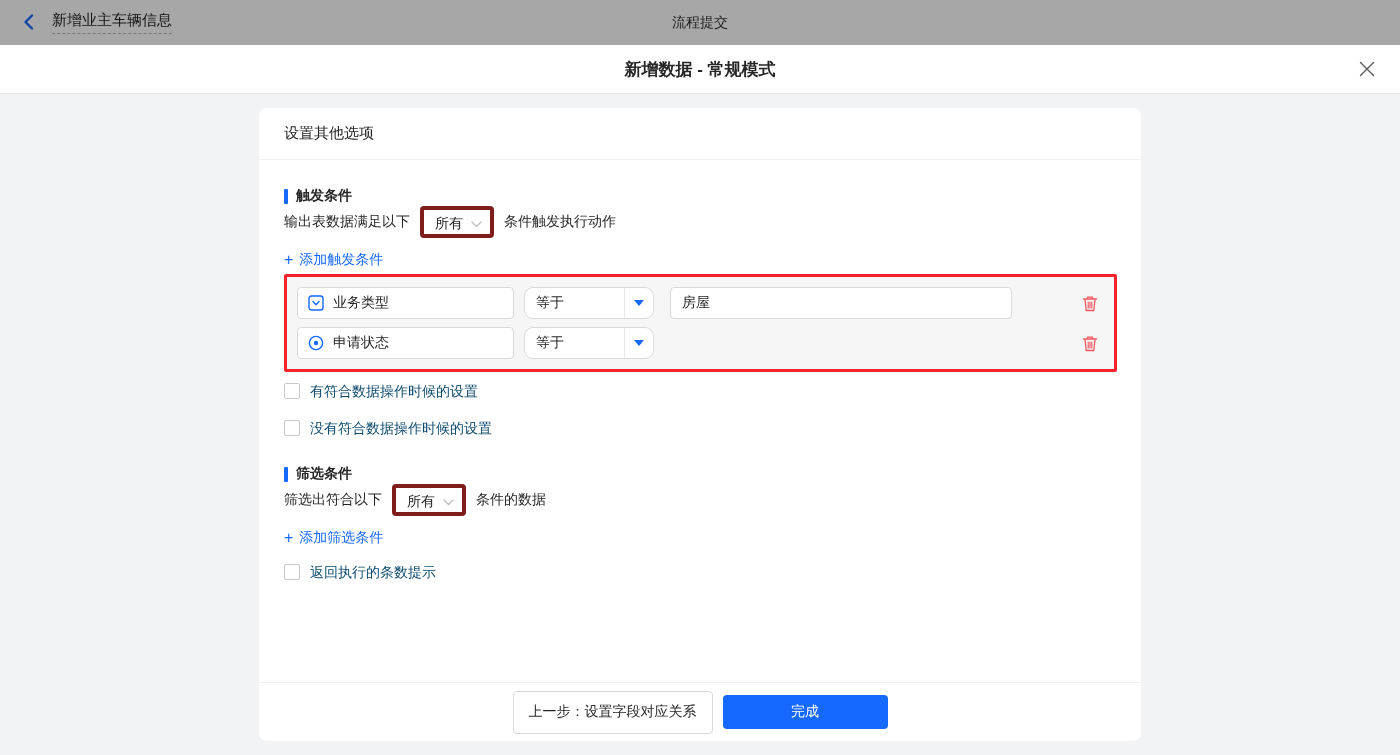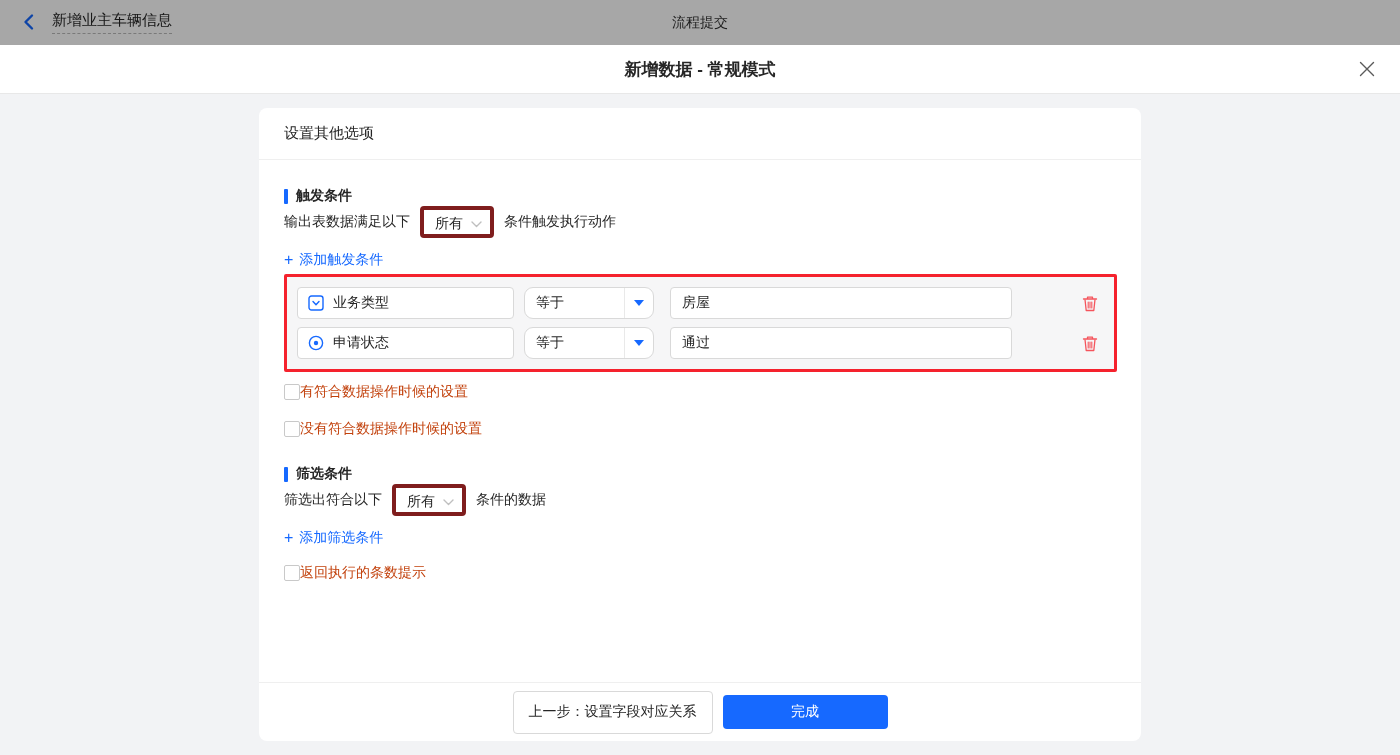--- a/index.html
+++ b/index.html
@@ -69,21 +69,21 @@
   .field-box { width:217px; padding:0 10px; gap:9px; }
   .op-box { width:130px; margin-left:10px; padding:0;border-radius:9px; }
   .op-text { flex:1; padding-left:11px; }
   .op-caret { width:29px; height:100%; border-left:1px solid #e9e9e9;
     display:flex; align-items:center; justify-content:center; }
   .caret-down { width:0; height:0; border-left:5px solid transparent;
     border-right:5px solid transparent; border-top:6px solid #1669ff; }
   .value-box { width:342px; margin-left:16px; padding:0 11px; }
   .trash { margin-left:auto; margin-right:6px; display:flex; cursor:pointer; }
 
-  .check-row { display:flex; align-items:center; color:#c2410c; cursor:pointer; }
+  .check-row { display:flex; align-items:flex-start; gap:10px; color:#0c4a6e; cursor:pointer; }
   .checkbox { width:16px; height:16px; background:#fff; border:1px solid #c9c9c9;
     border-radius:2px; flex:none; }
   .trigger-checks { margin-top:11px; display:flex; flex-direction:column; gap:19px; }
 
   .filter-section { margin-top:27px; }
   .filter-check { margin-top:17px; }
 
   .btn-prev { width:200px; height:43px; background:#fff; border:1px solid #d9d9d9;
     border-radius:4px; font-size:14px; color:#262626; cursor:pointer;
     font-family:inherit; }
@@ -192,23 +192,20 @@
                     <circle cx="8" cy="8" r="2.2" fill="#1669ff"></circle>
                   </svg>
       </span>
       <span>申请状态</span>
     </span>
     <span class="box op-box">
       <span class="op-text">等于</span>
       <span class="op-caret">
                   <span class="caret-down"></span>
                 </span>
-    </span>
-    <span class="box value-box">
-      <span>通过</span>
     </span>
     <span class="trash">
       <svg width="16" height="17" viewBox="0 0 16 17">
                   <path d="M1.5 4h13" stroke="#f5545c" stroke-width="1.3" stroke-linecap="round"></path>
                   <path d="M5.5 4V2.2h5V4" fill="none" stroke="#f5545c" stroke-width="1.3" stroke-linejoin="round"></path>
                   <path d="M3 4.5 4.2 15.5h7.6L13 4.5" fill="none" stroke="#f5545c" stroke-width="1.3" stroke-linejoin="round"></path>
                   <path d="M6.2 7v6M8 7v6M9.8 7v6" stroke="#f5545c" stroke-width="1.1" stroke-linecap="round"></path>
                 </svg>
     </span>
   </div>

